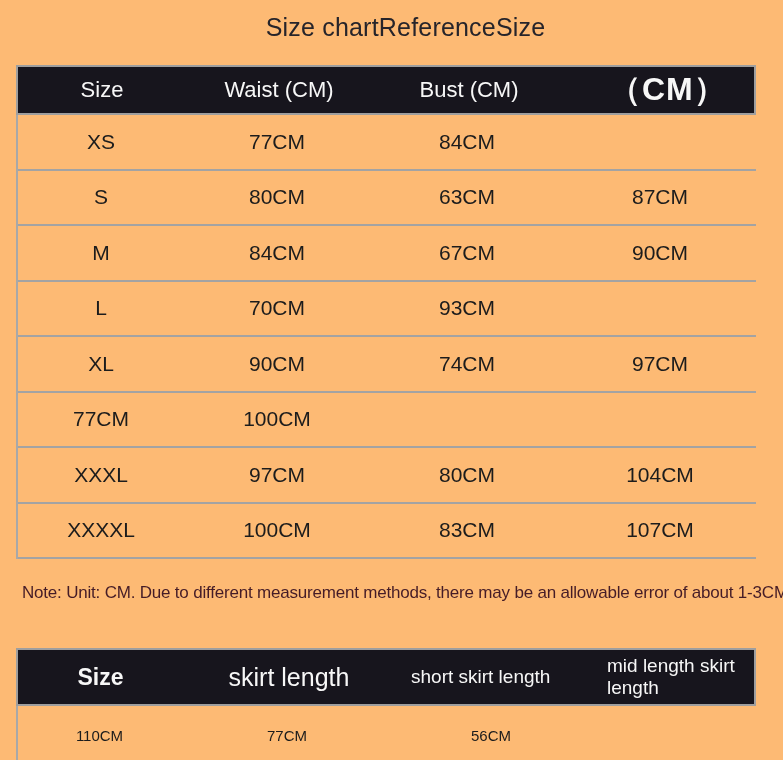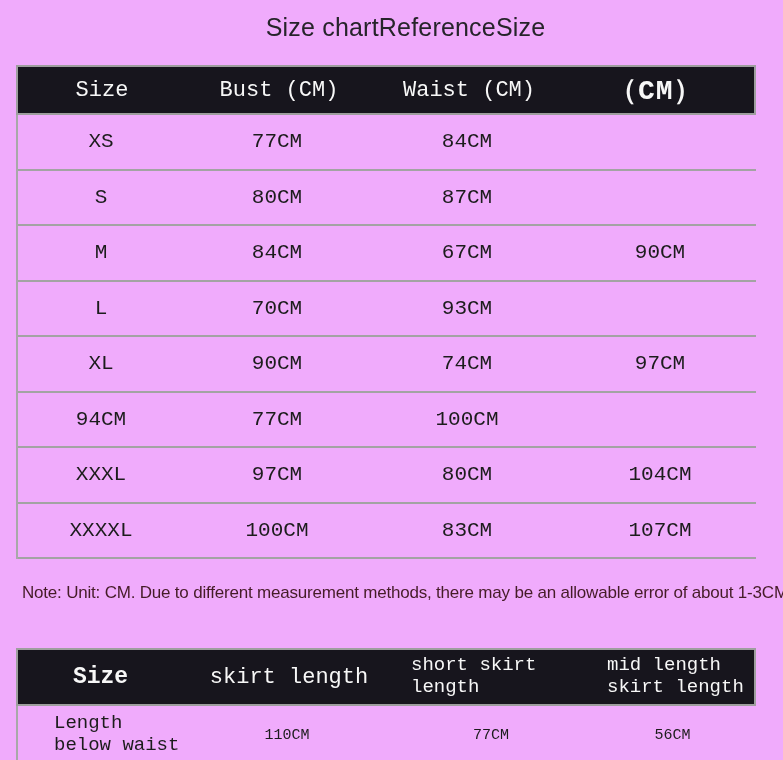--- a/index.html
+++ b/index.html
@@ -5,39 +5,38 @@
   html, body {
     margin: 0;
     padding: 0;
     background: #ffffff;
     font-family: "Liberation Sans", sans-serif;
   }
   .page {
     position: relative;
     width: 783px;
     height: 760px;
-    background: #f0abfc;
+    background: #fdba74;
     overflow: hidden;
   }
   .title {
     padding-top: 13px;
     text-align: center;
     font-size: 25px;
     font-weight: 500;
     color: #26242a;
     letter-spacing: 0.2px;
     transform: translateX(14px);
   }
 
   
   .tbl {
     margin-left: 16px;
     width: 740px;
     box-sizing: border-box;
-    font-family: Liberation Mono, monospace;
   }
   .tbl-header {
     box-sizing: border-box;
     background: #17151d;
     border: 2px solid #9e9e9e;
     display: grid;
     align-items: center;
     color: #f7f7f7;
   }
   .cell {
@@ -60,21 +59,21 @@
   }
   .hip-small {
     width: 63px;
     font-size: 11px;
     line-height: 1.5;
     word-break: break-word;
     color: #e9e9e9;
   }
   .hip-unit {
     margin-left: 4px;
-    font-size: 28px;
+    font-size: 32px;
     font-weight: 700;
     letter-spacing: 1px;
     white-space: nowrap;
   }
   .t1-body {
     box-sizing: border-box;
     border-left: 2px solid #a8a8a8;
     height: 444px;
     display: grid;
     grid-template-rows: repeat(8, 1fr);
@@ -102,21 +101,21 @@
   
   .t2 { margin-top: 45px; }
   .t2 .tbl-header {
     height: 58px;
     grid-template-columns: 165px 212px 196px 1fr;
   }
   .t2-h-size {
     font-size: 23px;
     font-weight: 700;
   }
-  .t2-h-skirt { font-size: 22px; }
+  .t2-h-skirt { font-size: 25px; }
   .t2-h-wrap {
     text-align: left;
     font-size: 19px;
     line-height: 1.15;
     max-width: 150px;
     padding-left: 16px;
   }
   .t2-body {
     box-sizing: border-box;
     border-left: 2px solid #a8a8a8;
@@ -138,56 +137,56 @@
 </head>
 <body>
 
 <div class="page">
 
   <div class="title">Size chartReferenceSize</div>
 
   <div class="tbl t1">
     <div class="tbl-header">
       <div class="cell">Size</div>
+      <div class="cell">Waist (CM)</div>
       <div class="cell">Bust (CM)</div>
-      <div class="cell">Waist (CM)</div>
       <div class="cell hip-cell">
         <span class="hip-unit">（CM）</span>
       </div>
     </div>
     <div class="t1-body">
       <div class="t1-row">
         <div class="cell">XS</div>
         <div class="cell">77CM</div>
         <div class="cell">84CM</div>
       </div>
       <div class="t1-row">
         <div class="cell">S</div>
         <div class="cell">80CM</div>
+        <div class="cell">63CM</div>
         <div class="cell">87CM</div>
       </div>
       <div class="t1-row">
         <div class="cell">M</div>
         <div class="cell">84CM</div>
         <div class="cell">67CM</div>
         <div class="cell">90CM</div>
       </div>
       <div class="t1-row">
         <div class="cell">L</div>
         <div class="cell">70CM</div>
         <div class="cell">93CM</div>
       </div>
       <div class="t1-row">
         <div class="cell">XL</div>
         <div class="cell">90CM</div>
         <div class="cell">74CM</div>
         <div class="cell">97CM</div>
       </div>
       <div class="t1-row">
-        <div class="cell">94CM</div>
         <div class="cell">77CM</div>
         <div class="cell">100CM</div>
       </div>
       <div class="t1-row">
         <div class="cell">XXXL</div>
         <div class="cell">97CM</div>
         <div class="cell">80CM</div>
         <div class="cell">104CM</div>
       </div>
       <div class="t1-row">
@@ -202,20 +201,19 @@
   <div class="note">Note: Unit: CM. Due to different measurement methods, there may be an allowable error of about 1-3CM.</div>
 
   <div class="tbl t2">
     <div class="tbl-header">
       <div class="cell t2-h-size">Size</div>
       <div class="cell t2-h-skirt">skirt length</div>
       <div class="cell t2-h-wrap">short skirt length</div>
       <div class="cell t2-h-wrap">mid length skirt length</div>
     </div>
     <div class="t2-body">
-      <div class="cell t2-label">Length below waist</div>
       <div class="cell t2-val">110CM</div>
       <div class="cell t2-val">77CM</div>
       <div class="cell t2-val">56CM</div>
     </div>
   </div>
 
 </div>
 
 </body></html>

